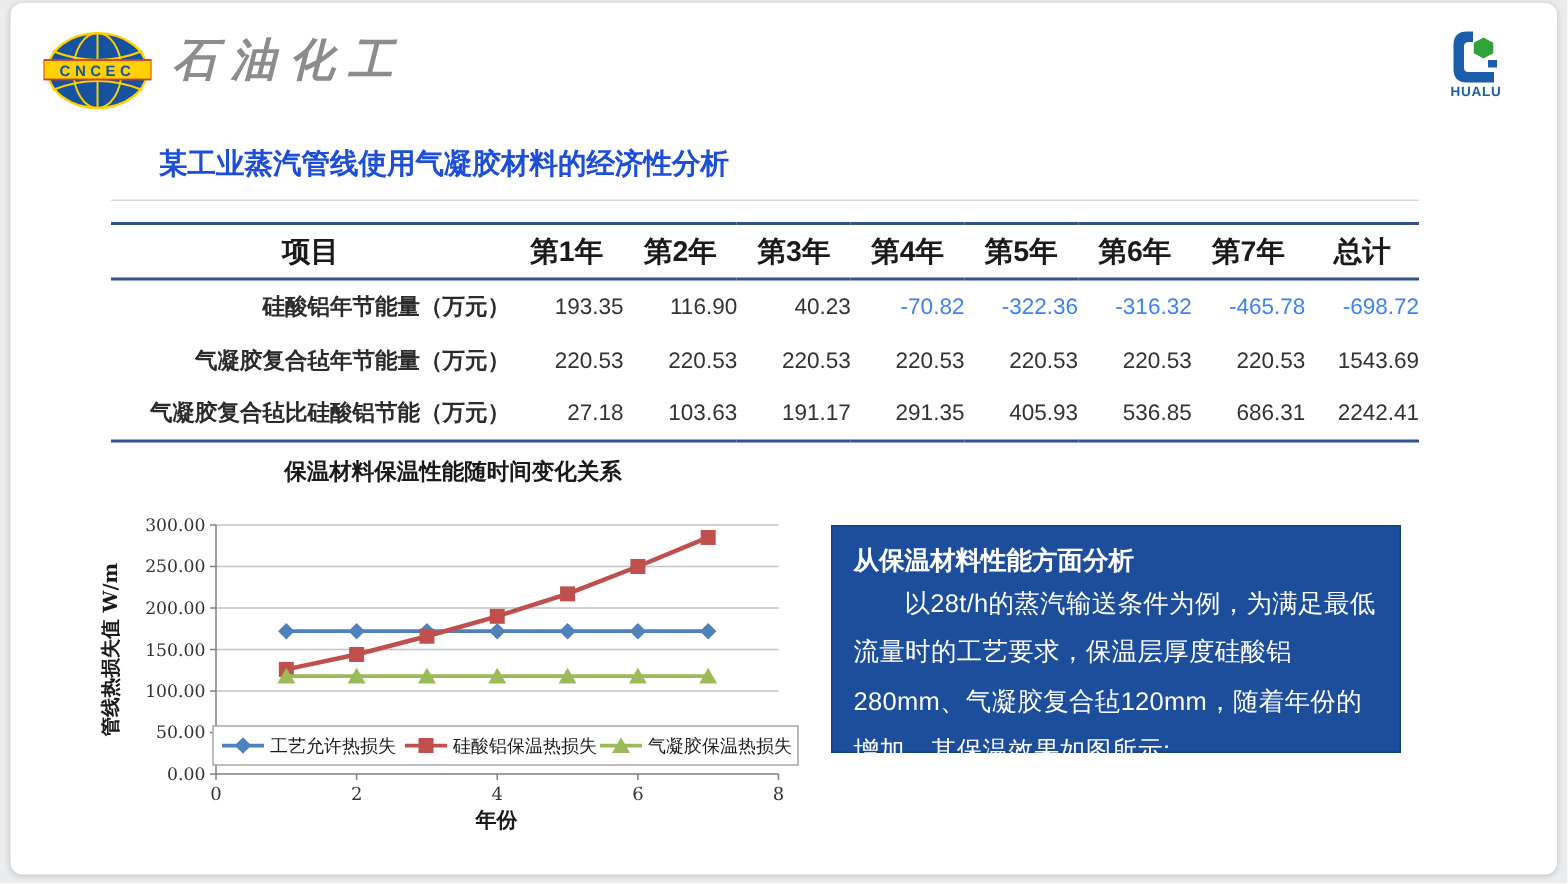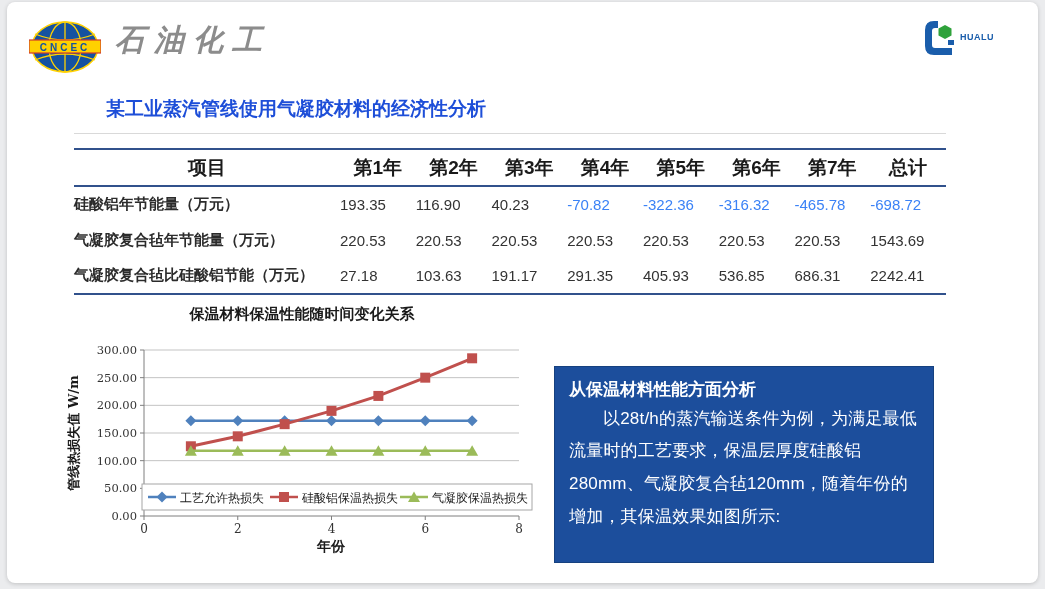--- a/index.html
+++ b/index.html
@@ -6,47 +6,47 @@
   body { width:1045px; height:589px; font-family:"Liberation Sans",sans-serif; }
   .canvas { position:relative; width:1045px; height:589px; background:#ebecee; overflow:hidden; }
   .slide { position:absolute; left:7px; top:2px; right:7px; bottom:6px; background:#ffffff;
            border-radius:8px; box-shadow:0 1px 4px rgba(0,0,0,.18); overflow:hidden; }
 
   
   .logo-left { position:absolute; left:22px; top:18px; display:flex; align-items:flex-start; }
   .brand-cn { font-family:"DejaVu Serif",serif; font-style:italic; font-weight:bold;
               color:#8c8c8c; font-size:30px; letter-spacing:9px; margin-left:14px; }
   .logo-right { position:absolute; right:28px; top:16px; display:flex; align-items:flex-start; }
-  .hualu-mark { display:flex; flex-direction:row; align-items:center; margin-right:16px; }
+  .hualu-mark { display:flex; flex-direction:column; align-items:center; margin-right:6px; }
   .hualu-mark-label { color:#1a5dab; font-weight:bold; font-size:9px; letter-spacing:.5px; margin-top:-2px; }
   .hualu-text .hl-cn { color:#1a5dab; font-size:21px; font-weight:bold; letter-spacing:1px; line-height:1.05; }
   .hualu-text .hl-en1 { color:#1a5dab; font-size:12px; font-weight:bold; line-height:1.15; }
   .hualu-text .hl-en2 { color:#1a5dab; font-size:12px; line-height:1.15; }
 
   
   .page-title { position:absolute; left:99px; top:94px; font-size:19px; font-weight:bold; color:#1d4ed8; }
   .title-divider { position:absolute; left:67px; top:131px; width:872px; height:1px; background:#d9d9d9; }
 
   
   .econ-table { position:absolute; left:67px; top:146px; width:872px; border-collapse:collapse; table-layout:fixed;
                 border-top:2px solid #31518c; border-bottom:2px solid #31518c; }
   .econ-table col.c-label { width:30.5%; }
   .econ-table thead tr { border-bottom:2px solid #31518c; }
   .econ-table th { font-size:19px; font-weight:bold; color:#1a1a1a; height:37px; text-align:center; }
-  .econ-table td { font-size:15px; color:#333333; height:36px; text-align:left; }
+  .econ-table td { font-size:15px; color:#333333; height:36px; text-align:right; }
   .econ-table td.row-label { font-weight:600; color:#2b2b2b; }
   .econ-table td.neg { color:#3b82f6; }
 
   
   .chart-title { position:absolute; left:130px; top:303px; width:330px; text-align:center;
                  font-family:"DejaVu Serif",serif; font-weight:bold; font-size:15px; color:#1a1a1a; }
   #chart { position:absolute; left:55px; top:336px; }
 
   
-  .analysis-box { position:absolute; left:547px; top:364px; width:380px; height:197px;
+  .analysis-box { position:absolute; left:547px; top:348px; width:380px; height:152px;
                   background:#1c4e9c; border:1px solid #16417f; color:#ffffff; padding:10px 14px 8px 14px; }
   .ab-heading { font-size:17px; font-weight:bold; line-height:1.5; }
   .ab-body { font-size:17px; line-height:1.93; text-indent:2em; letter-spacing:.2px; }
 </style>
 </head>
 <body>
 
 <div class="canvas">
   <div class="slide">
 

